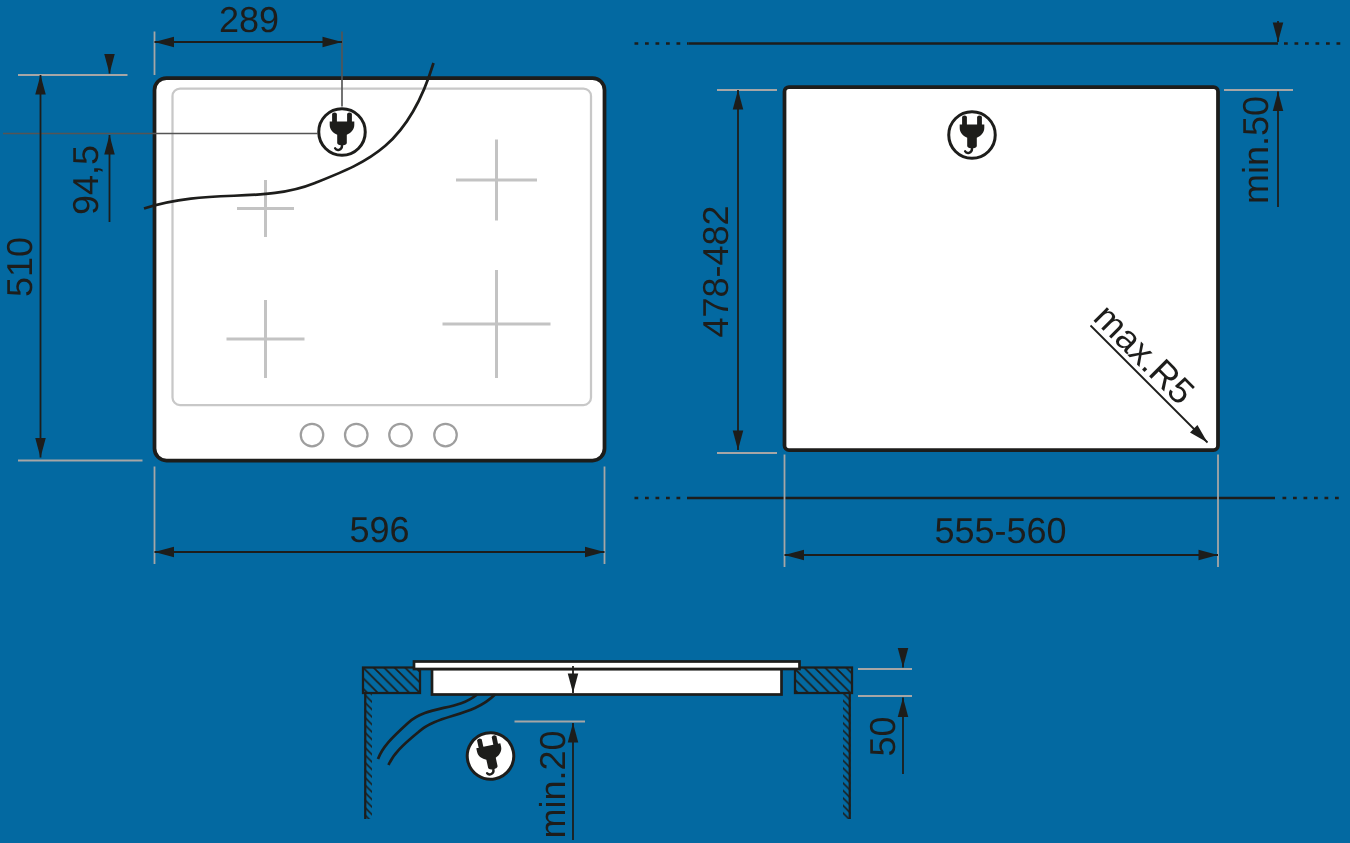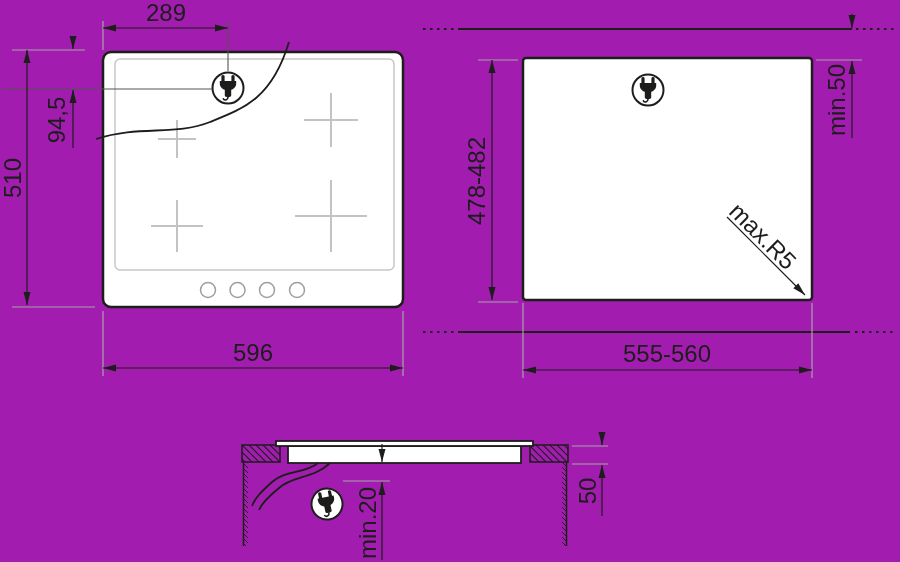--- a/index.html
+++ b/index.html
@@ -1,16 +1,16 @@
 <!DOCTYPE html>
 <html><head>
 <meta charset="utf-8">
 <style>
   html,body{margin:0;padding:0;background:#ffffff;}
-  #stage{position:relative;width:900px;height:562px;background:#a21caf;overflow:hidden;}
+  #stage{position:relative;width:900px;height:562px;background:#0369a1;overflow:hidden;}
   svg{position:absolute;left:0;top:0;}
   .dim-text{font-family:"Liberation Sans","DejaVu Sans",sans-serif;font-size:24px;fill:#1d1d1b;}
   .ln{stroke:#1d1d1b;stroke-width:1.5;fill:none;}
   .heavy{stroke:#1d1d1b;stroke-width:2.5;fill:#fff;}
   .medium{stroke:#1d1d1b;stroke-width:1.8;fill:none;}
   .ext{stroke:#a6a6a6;stroke-width:1.2;fill:none;}
   .ref{stroke:#555;stroke-width:1.1;fill:none;}
   .zone{stroke:#c3c3c3;stroke-width:2;fill:none;}
   .knob{stroke:#9e9e9e;stroke-width:1.5;fill:none;}
   .dimline{stroke:#1d1d1b;stroke-width:1.2;fill:none;}

